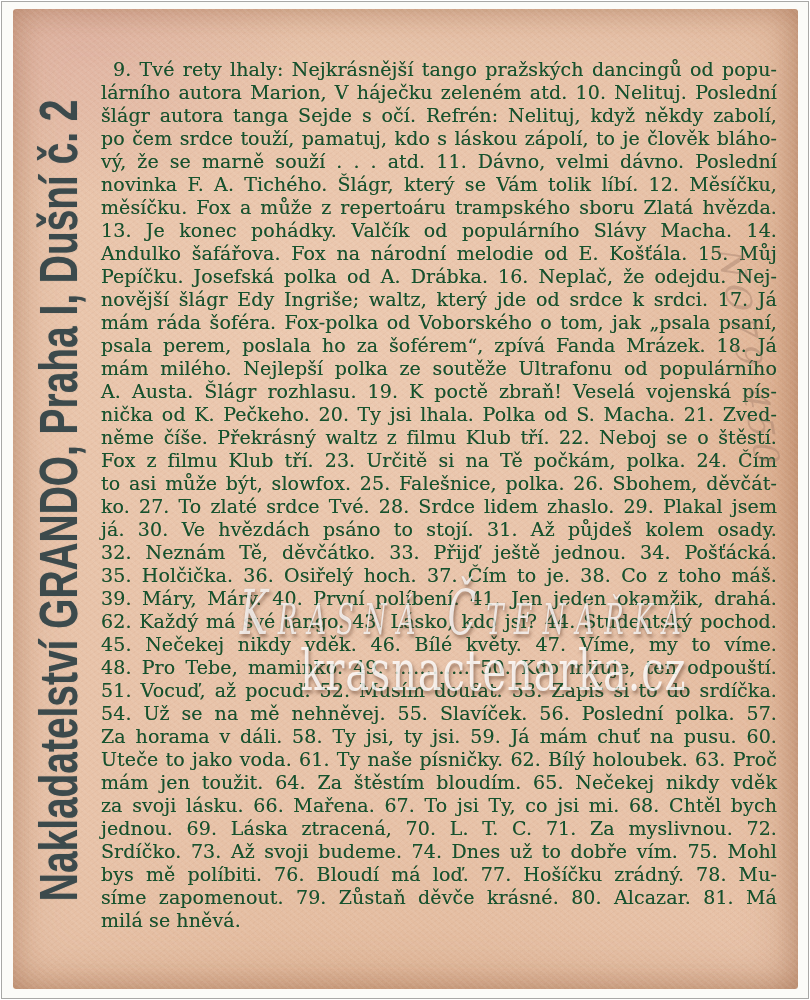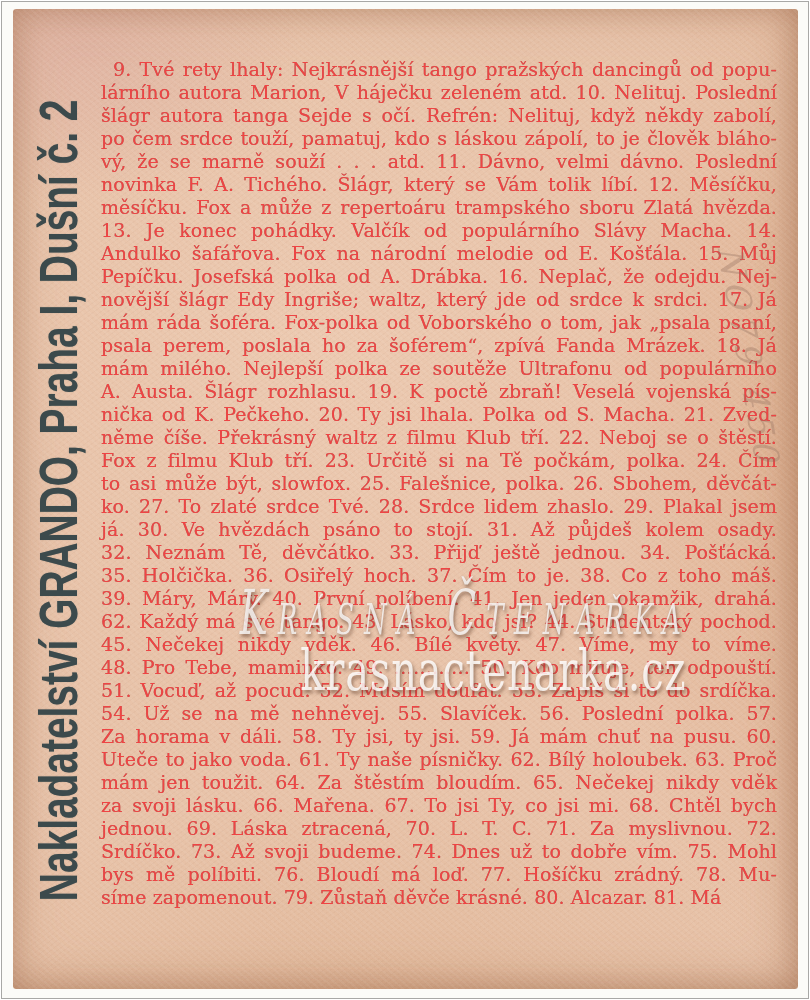--- a/index.html
+++ b/index.html
@@ -60,21 +60,21 @@
     letter-spacing: 0px;
     color: #3c4a4c;
     transform: scaleX(0.72);
     text-shadow: 0 0 1px rgba(60,74,76,0.55);
   }
 
   
   .text-block {
     position: absolute;
     left: 99px; top: 56px; width: 676px;
-    color: #ef4444;
+    color: #14532d;
   }
   .line {
     font-size: 19px;
     line-height: 23px;
     text-align: justify;
     text-align-last: justify;
     letter-spacing: 0.1px;
     text-shadow: 0 0 0.5px rgba(74,65,56,0.55);
   }
   .line:first-child { text-indent: 12px; }
@@ -173,20 +173,21 @@
       <div class="line">51. Vocuď, až pocuď. 52. Musím doufat. 53. Zapiš si to do srdíčka.</div>
       <div class="line">54. Už se na mě nehněvej. 55. Slavíček. 56. Poslední polka. 57.</div>
       <div class="line">Za horama v dáli. 58. Ty jsi, ty jsi. 59. Já mám chuť na pusu. 60.</div>
       <div class="line">Uteče to jako voda. 61. Ty naše písničky. 62. Bílý holoubek. 63. Proč</div>
       <div class="line">mám jen toužit. 64. Za štěstím bloudím. 65. Nečekej nikdy vděk</div>
       <div class="line">za svoji lásku. 66. Mařena. 67. To jsi Ty, co jsi mi. 68. Chtěl bych</div>
       <div class="line">jednou. 69. Láska ztracená, 70. L. T. C. 71. Za myslivnou. 72.</div>
       <div class="line">Srdíčko. 73. Až svoji budeme. 74. Dnes už to dobře vím. 75. Mohl</div>
       <div class="line">bys mě políbiti. 76. Bloudí má loď. 77. Hošíčku zrádný. 78. Mu-</div>
       <div class="line">síme zapomenout. 79. Zůstaň děvče krásné. 80. Alcazar. 81. Má</div>
+      <div class="line">milá se hněvá.</div>
     </div>
 
   <div class="wm-title">
     <span>Krásná Čtenářka</span>
   </div>
   <div class="wm-url">
     <span>krasnactenarka.cz</span>
   </div>
 
   <div class="pencil">NO79 450</div>

